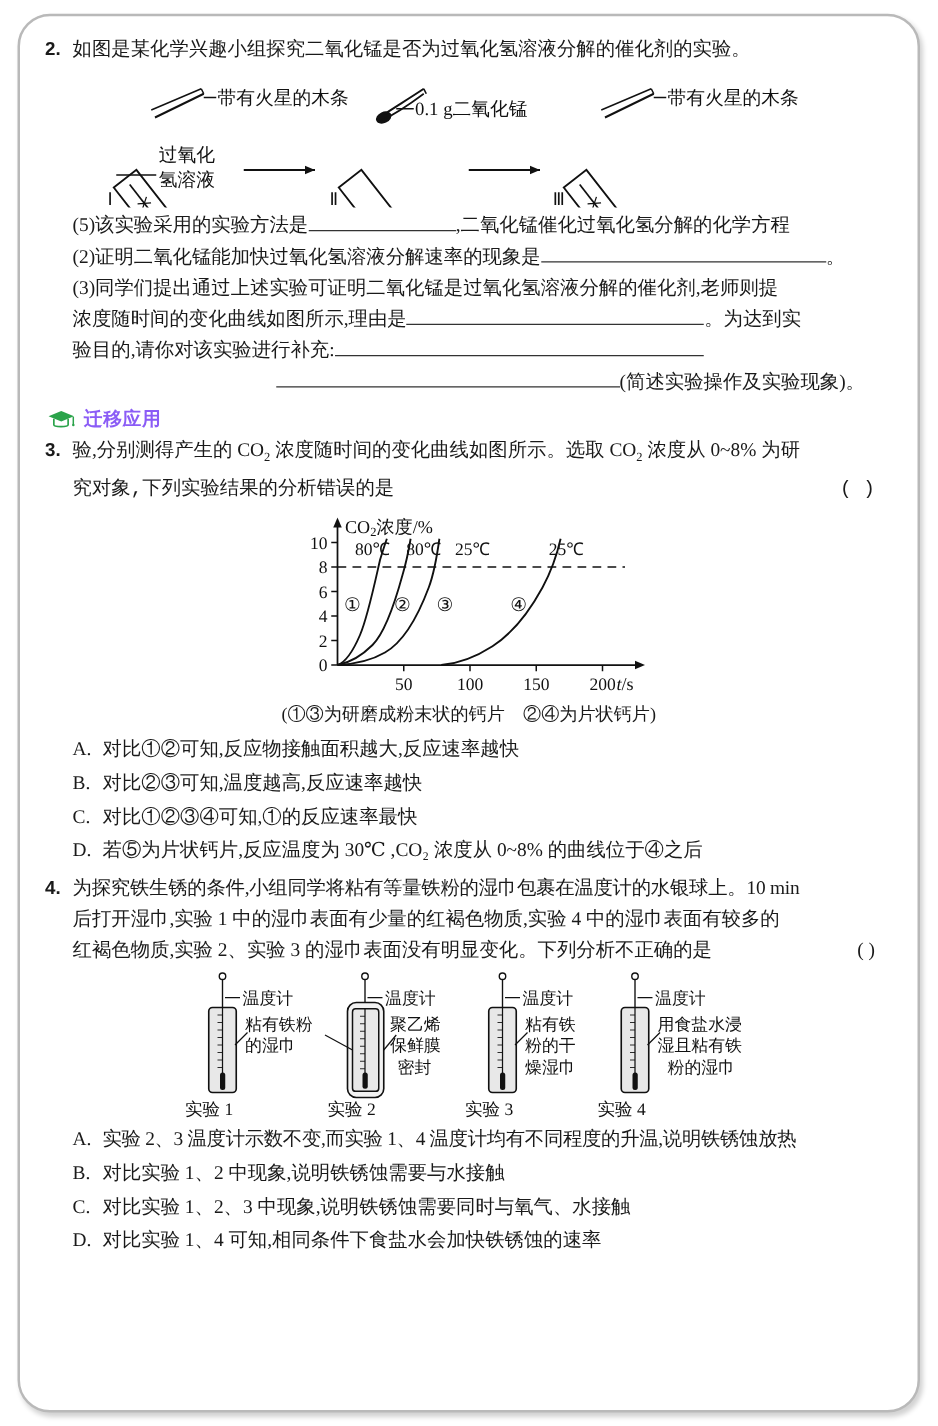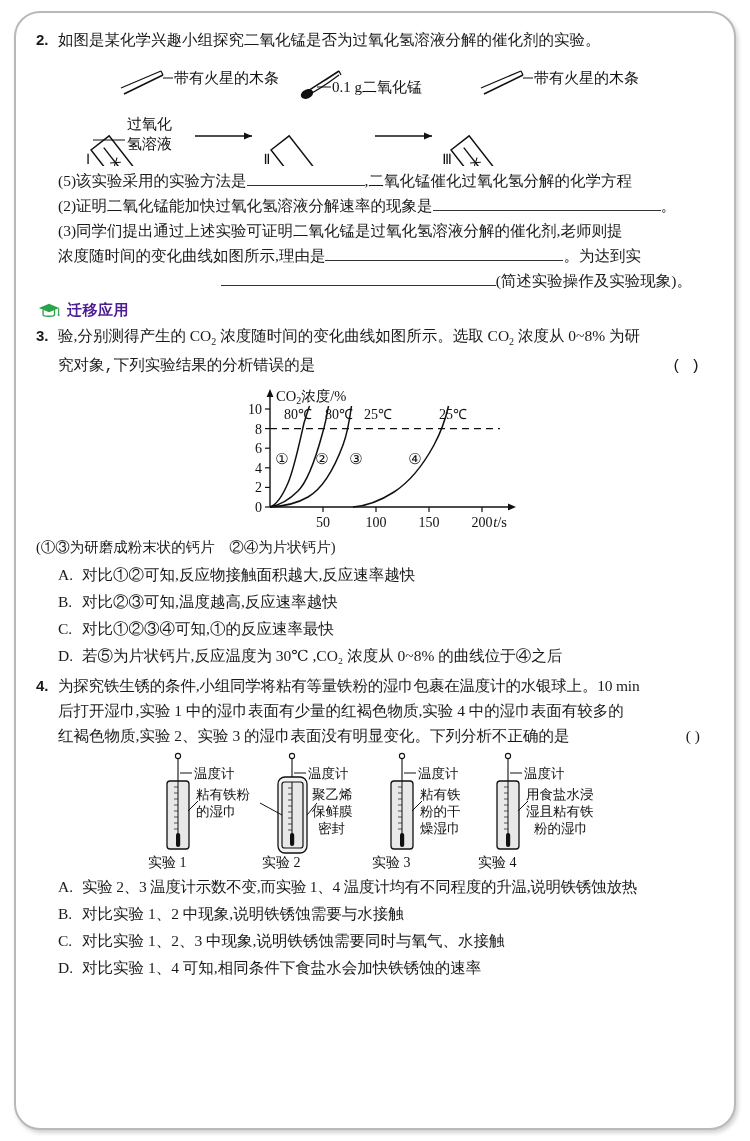--- a/index.html
+++ b/index.html
@@ -72,31 +72,32 @@
     align-items: center;
     gap: 7px;
     margin: 6px 0 2px 2px;
     height: 22px;
   }
   .cap-icon { width: 22px; height: 17px; display: block; }
   .sec-title {
     font-family: "Liberation Sans", sans-serif;
     font-weight: bold;
     font-size: 15px;
-    color: #4c1d95;
+    color: #8b5cf6;
     letter-spacing: 0.5px;
   }
 
   
   .fig {
     display: flex;
     justify-content: center;
     width: 100%;
   }
   .fig-caption {
+    text-align: center;
     font-size: 14.5px;
     line-height: 20px;
   }
 
   
   .opt {
     display: flex;
     font-size: 15.5px;
     line-height: 27px;
     padding-left: 22px;
@@ -192,20 +193,23 @@
   <div class="indent-body" style="margin-top:2px;">
     <div class="line">
       <span>(5)该实验采用的实验方法是</span><span class="blank" style="width:118px"></span><span>,二氧化锰催化过氧化氢分解的化学方程</span>
     </div>
     <div class="line">
       <span>(2)证明二氧化锰能加快过氧化氢溶液分解速率的现象是</span><span class="blank" style="width:228px"></span><span>。</span>
     </div>
     <div class="line">(3)同学们提出通过上述实验可证明二氧化锰是过氧化氢溶液分解的催化剂,老师则提</div>
     <div class="line">
       <span>浓度随时间的变化曲线如图所示,理由是</span><span class="blank" style="width:238px"></span><span>。为达到实</span>
+    </div>
+    <div class="line">
+      <span>验目的,请你对该实验进行补充:</span><span class="blank" style="width:295px"></span>
     </div>
     <div class="line" style="text-align:right;padding-right:22px;">
       <span class="blank" style="width:275px"></span><span>(简述实验操作及实验现象)。</span>
     </div>
   </div>
 
   <div class="sec-header">
     <svg class="cap-icon" viewBox="0 0 26 20">
       <path d="M13 2 L25 7 L13 12 L1 7 Z" fill="#2aa34a"></path>
       <path d="M6 9.5 L6 15 C6 17.4 19.5 17.4 19.5 15 L19.5 9.5" fill="none" stroke="#2aa34a" stroke-width="1.6"></path>

